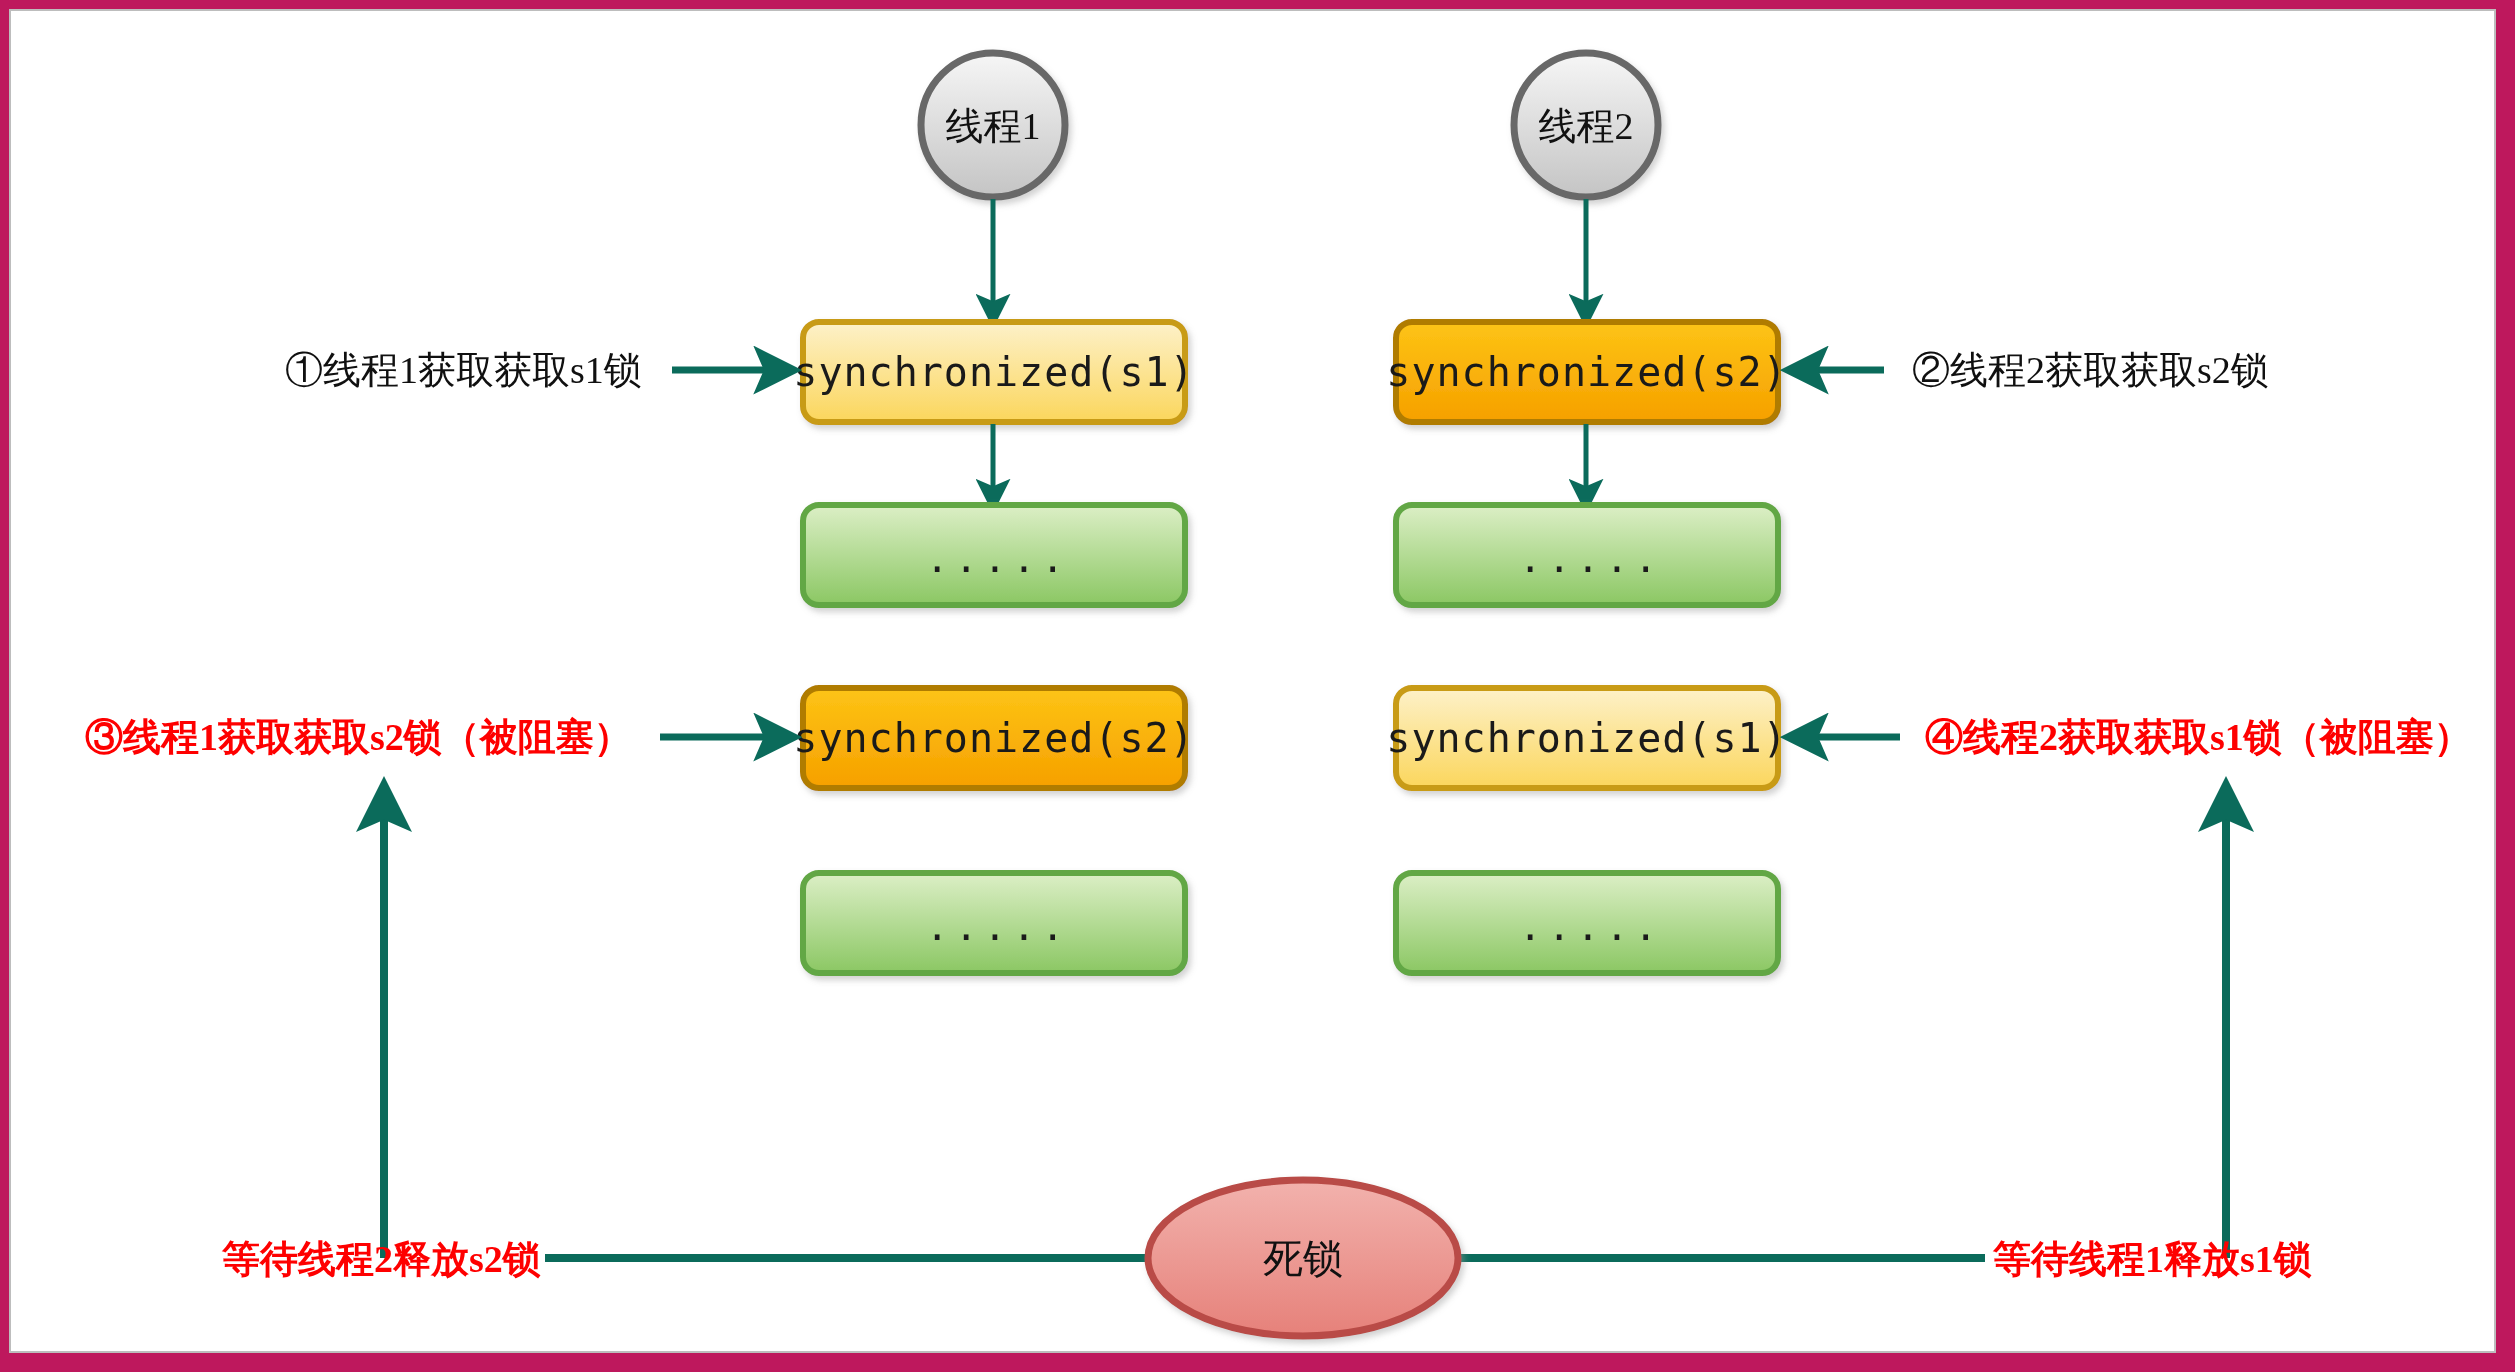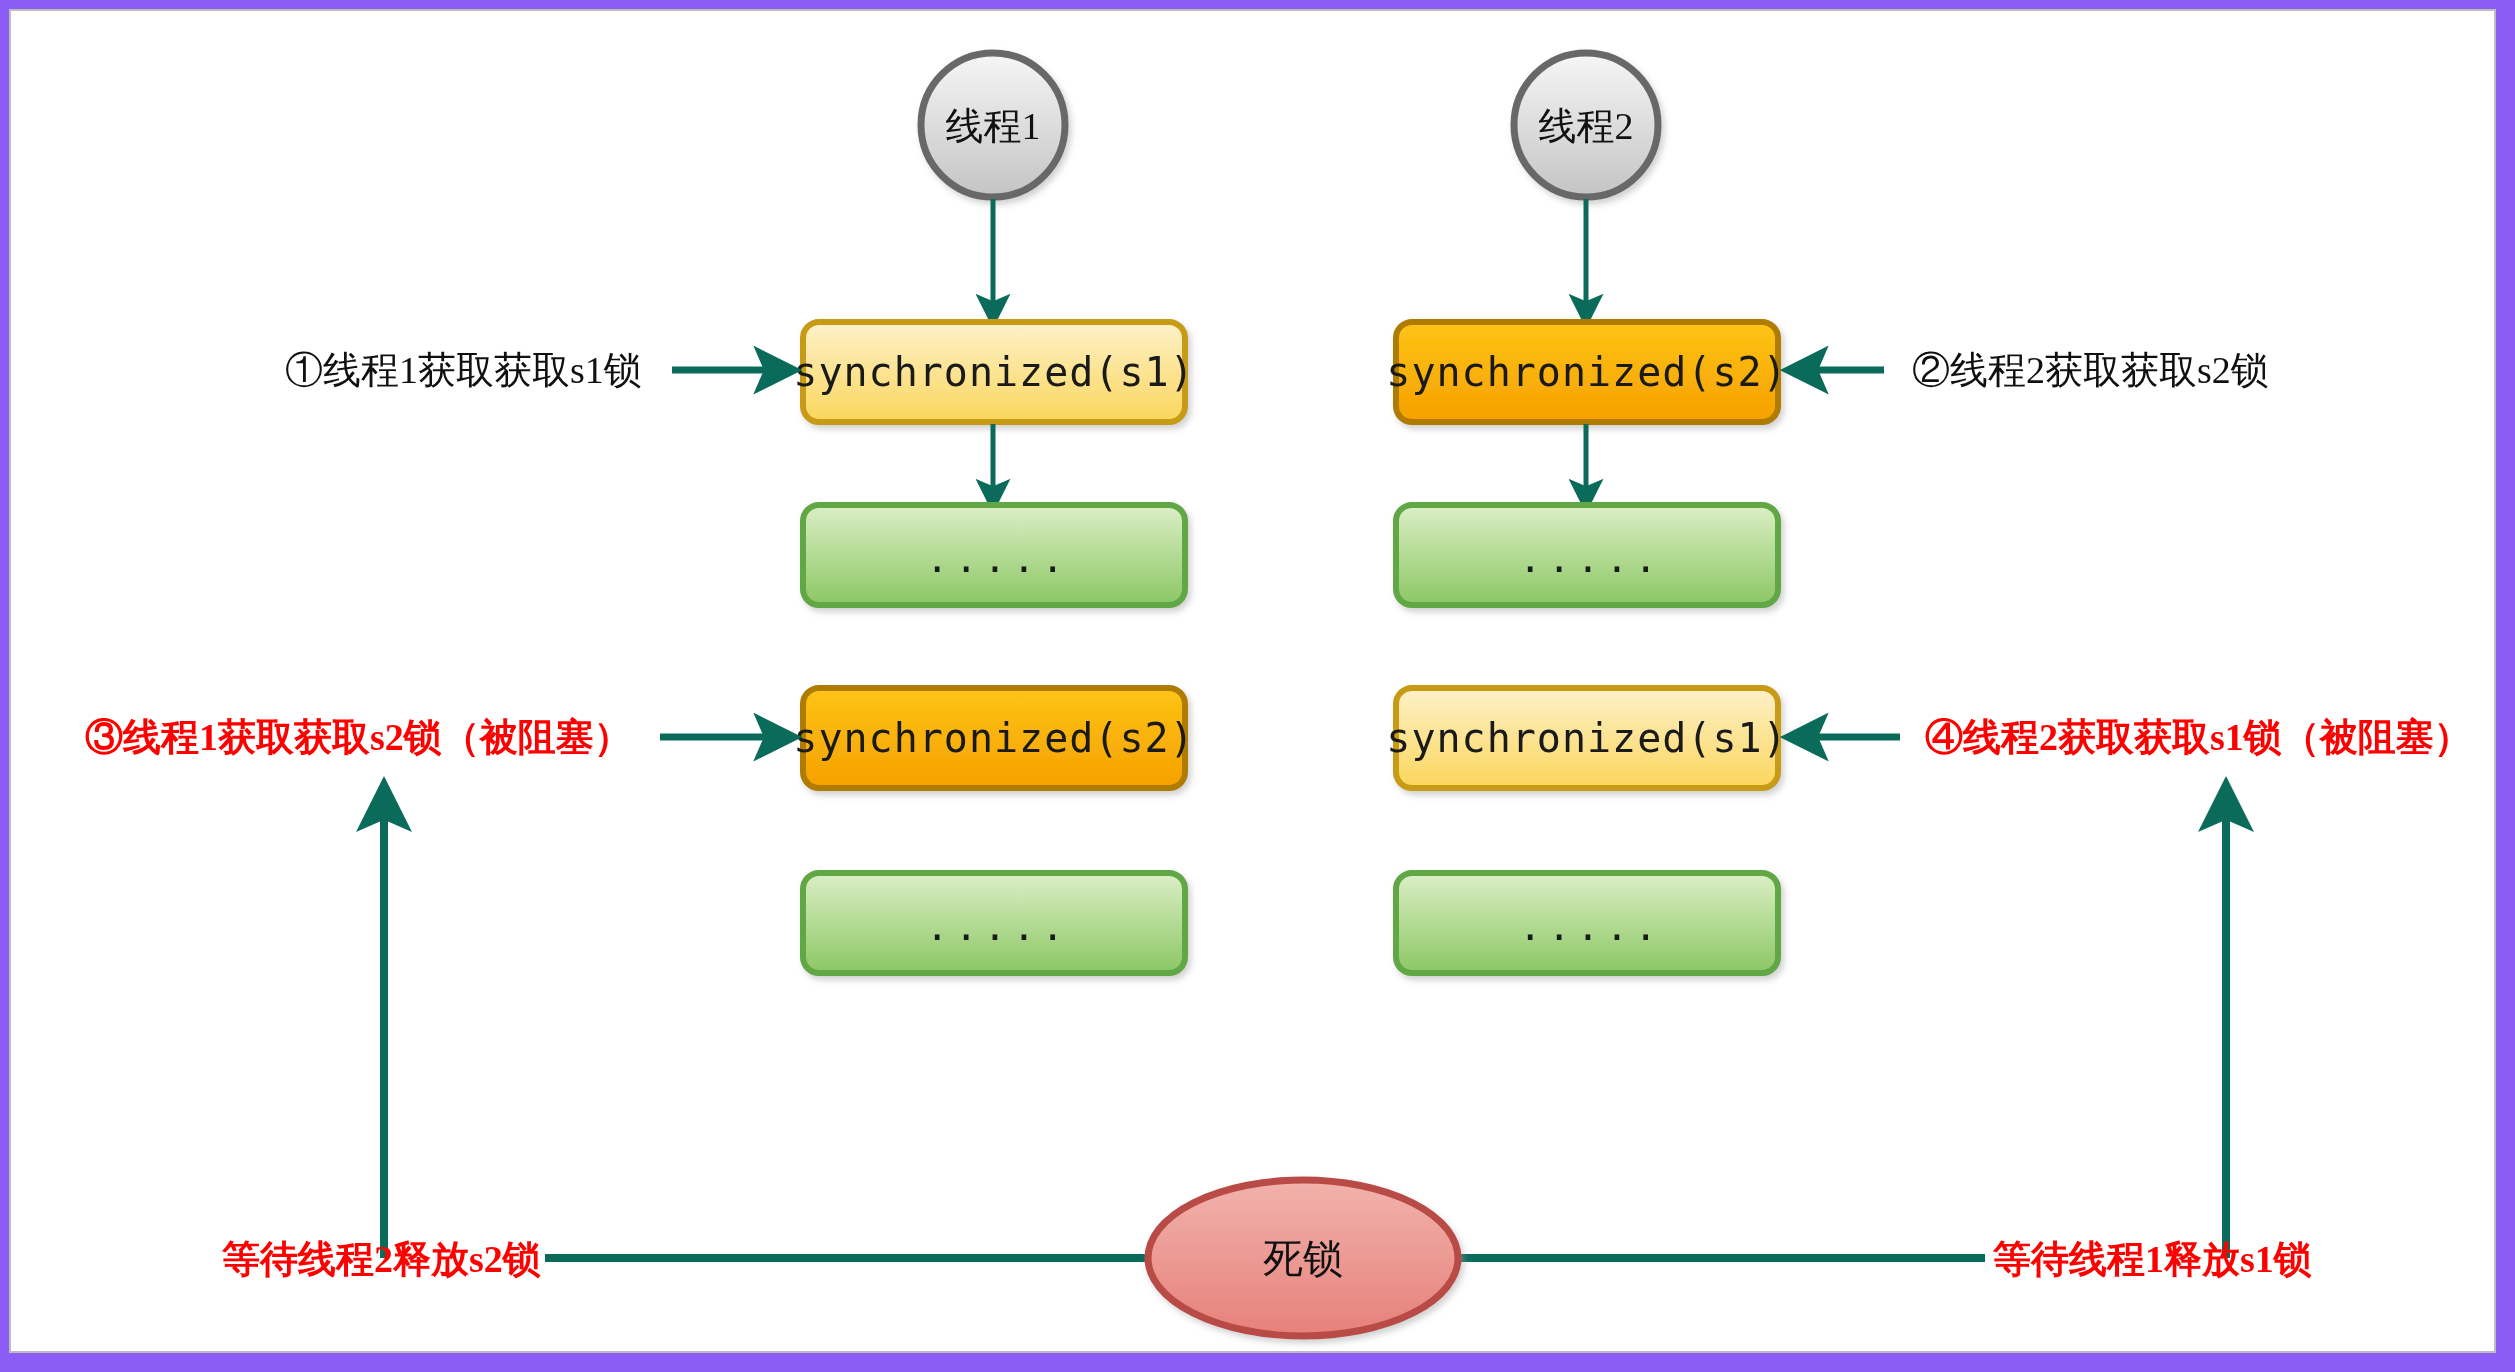--- a/index.html
+++ b/index.html
@@ -4,21 +4,21 @@
 <style>
   html, body {
     margin: 0;
     padding: 0;
     background: #ffffff;
   }
   #canvas {
     position: relative;
     width: 2515px;
     height: 1372px;
-    background: #8b5cf6;
+    background: #be185d;
     font-family: "Liberation Serif", "DejaVu Serif", serif;
     overflow: hidden;
   }
   #frame {
     position: absolute;
     left: 9px;
     top: 9px;
     width: 2487px;
     height: 1344px;
     border: 2px solid #bdbdbd;

